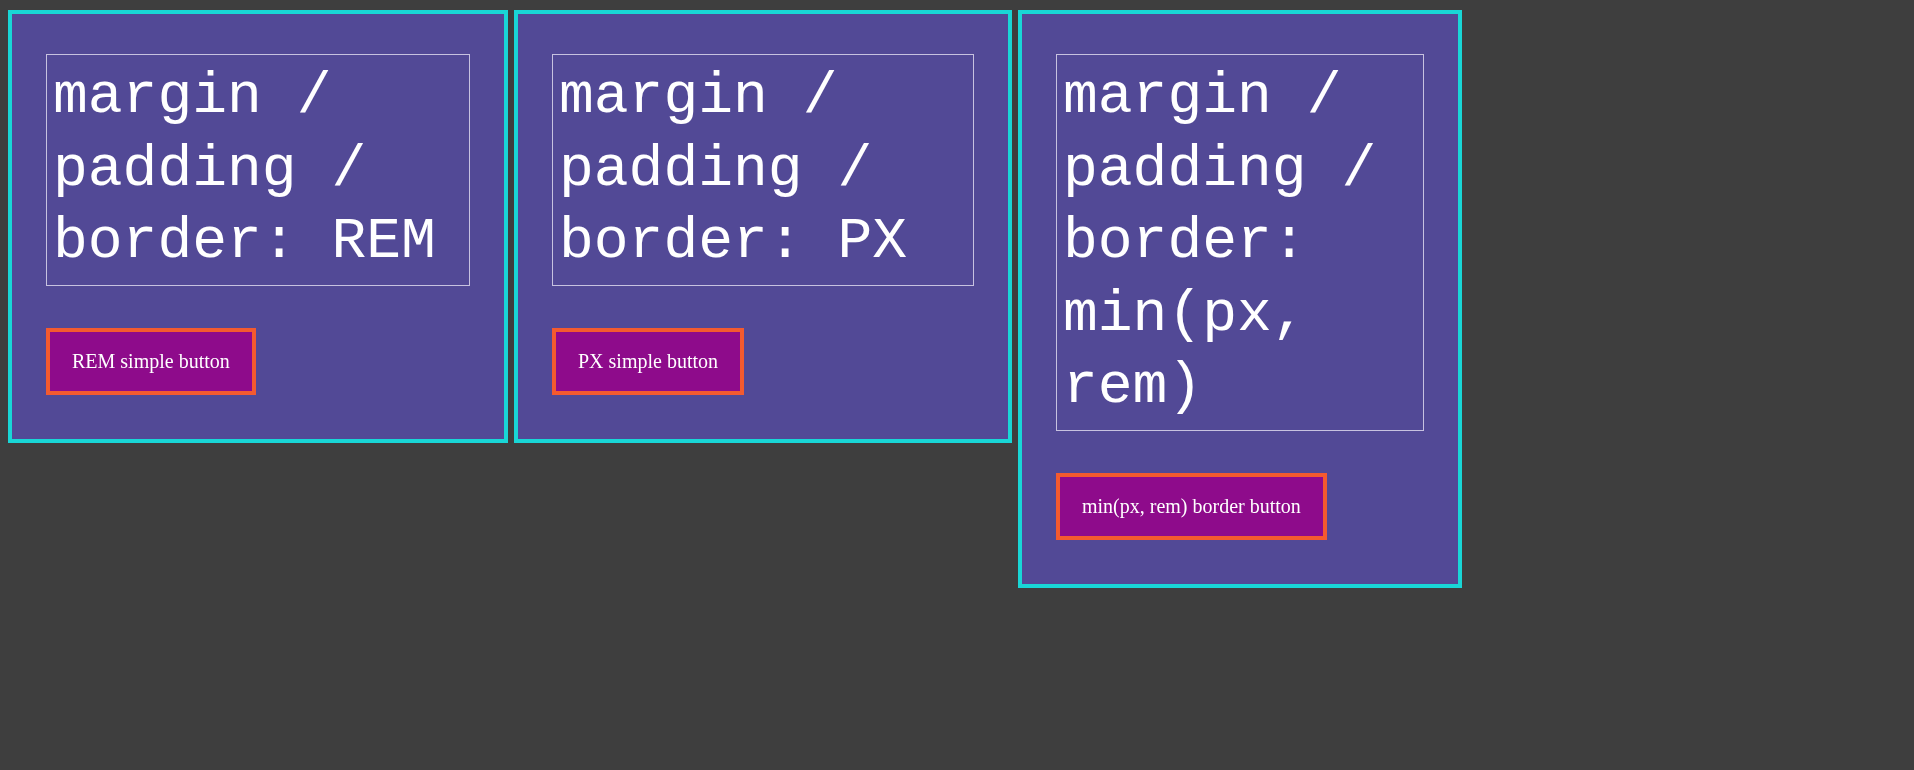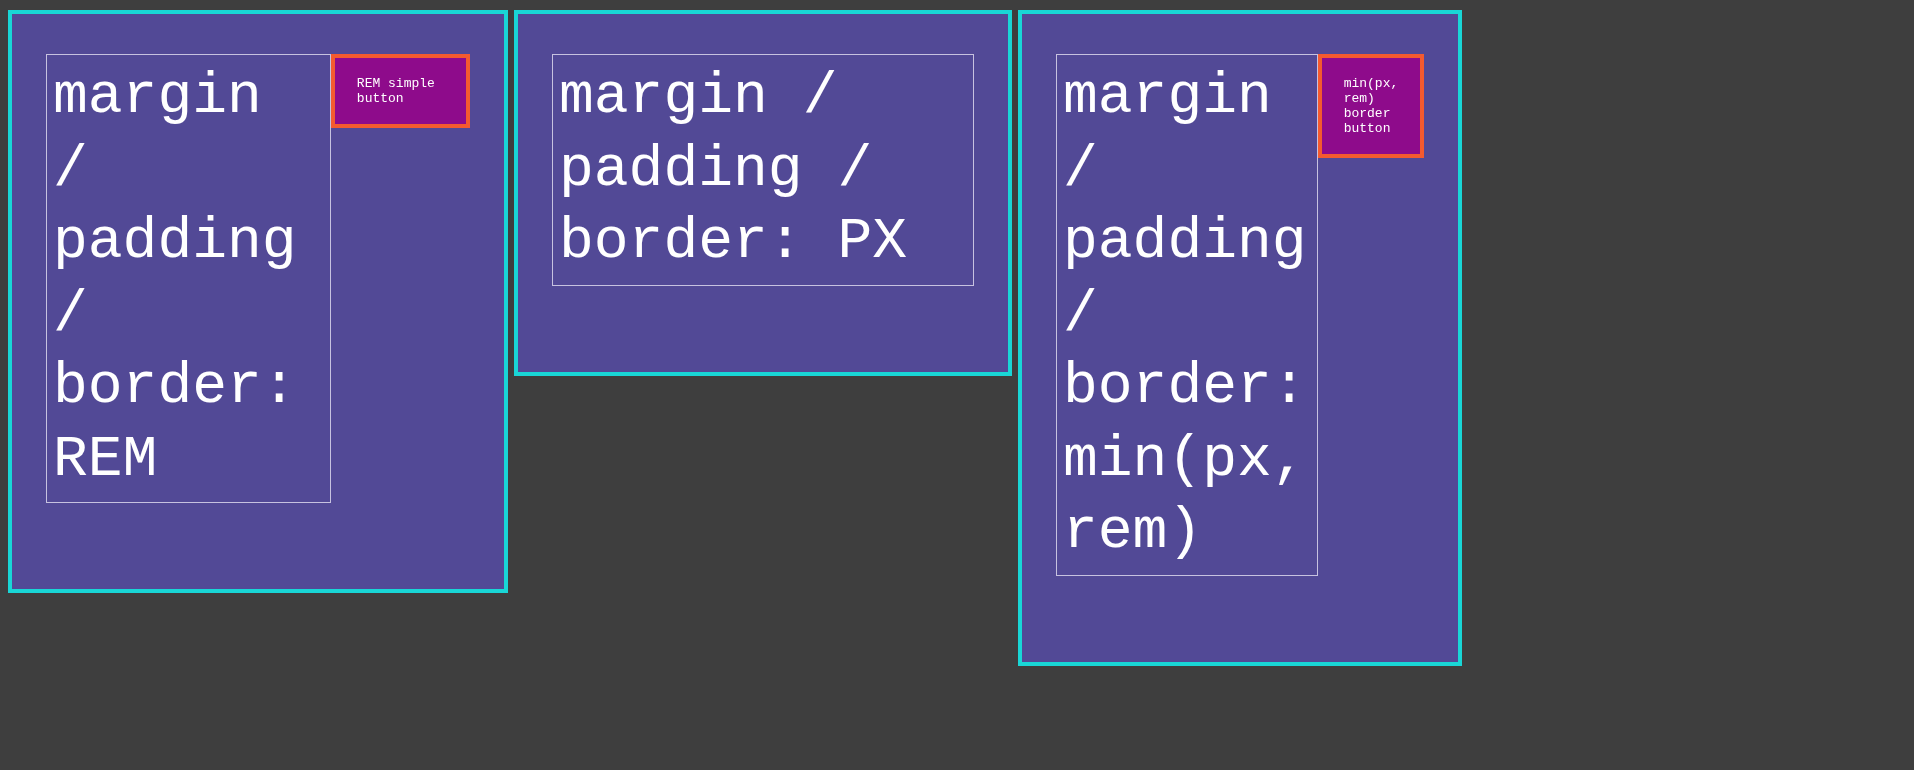--- a/index.html
+++ b/index.html
@@ -15,21 +15,21 @@
     display: flex;
     align-items: flex-start;
     padding: 10px 5px;
   }
   .panel {
     background: #524996;
     border: 4px solid #19d6d6;
     margin: 0 3px;
     padding: 40px 34px 44px 34px;
     display: flex;
-    flex-direction: row;
+    flex-direction: column;
     align-items: flex-start;
   }
   .panel1  { width: 500px; }
   .panel2  { width: 498px; }
   .panel3  { width: 444px; }
   .headline {
     border: 1px solid #c7c2e0;
     color: #ffffff;
     font-size: 58px;
     line-height: 1.25;
@@ -38,38 +38,39 @@
     width: 100%;
     font-weight: 400;
     white-space: pre-line;
   }
   .btn {
     display: inline-block;
     background: #8e0b8b;
     color: #ffffff;
     border: 4px solid #f45a2f;
     padding: 18px 22px;
-    font-size: 13px;
-    font-family: Liberation Mono, monospace;
+    font-size: 20px;
+    font-family: Liberation Serif, serif;
     cursor: pointer;
     text-align: left;
   }
 </style>
 </head>
 <body>
 
 <div class="row">
 
   <div class="panel panel1">
     <div class="headline">margin / padding / border: REM</div>
     <button class="btn">REM simple button</button>
   </div>
 
   <div class="panel panel2">
     <div class="headline">margin / padding / border: PX</div>
+    <button class="btn">PX simple button</button>
   </div>
 
   <div class="panel panel3">
     <div class="headline">margin / padding / border: min(px, rem)</div>
     <button class="btn">min(px, rem) border button</button>
   </div>
 
 </div>
 
 </body></html>

